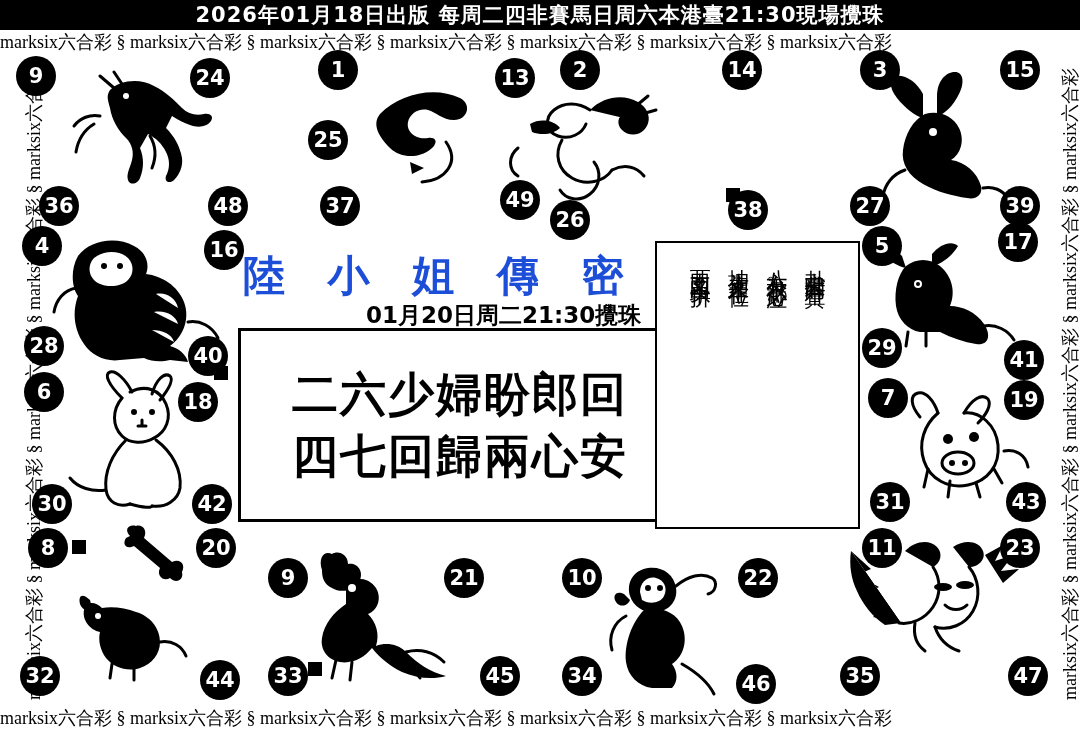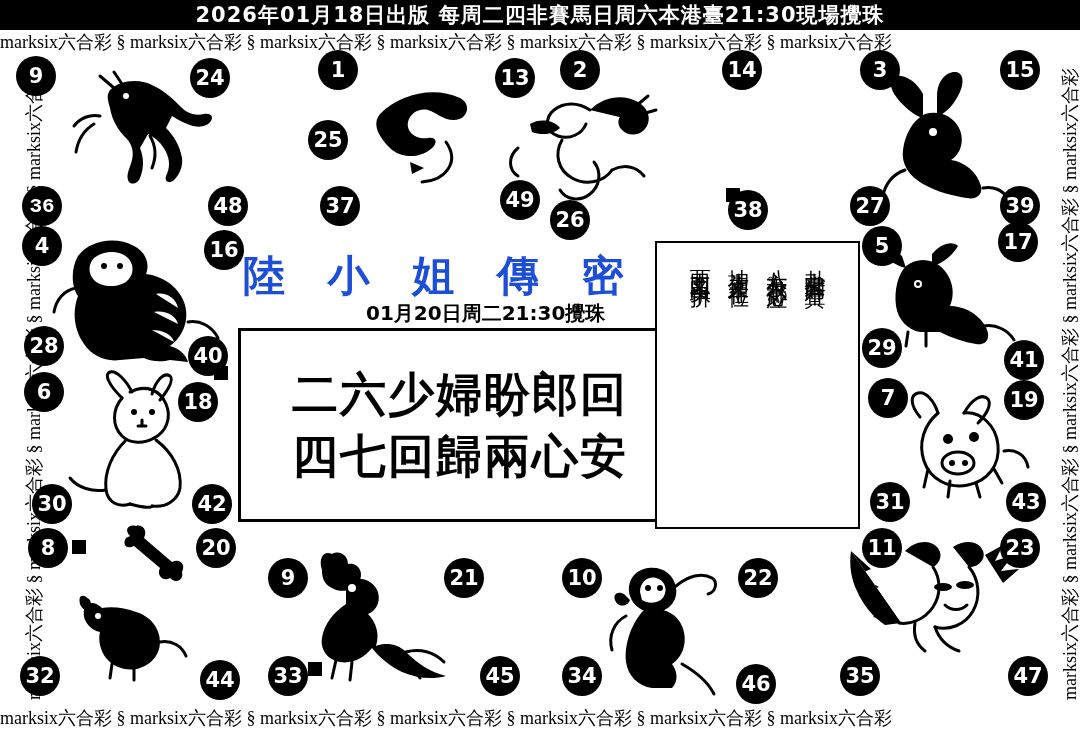--- a/index.html
+++ b/index.html
@@ -98,21 +98,21 @@
     color: #1d4ed8;
     z-index: 5;
     white-space: nowrap;
   }
   .subtitle-date {
     position: absolute;
     left: 366px;
     top: 300px;
     font-family: "DejaVu Sans", sans-serif;
     font-weight: bold;
-    font-size: 20px;
+    font-size: 23px;
     color: #000;
     z-index: 5;
     white-space: nowrap;
   }
 
   
   .couplet-box {
     position: absolute;
     left: 238px;
     top: 328px;
@@ -347,21 +347,21 @@
   <div id="balls-layer">
       <div class="ball" style="left: 16px; top: 56px;">9</div>
       <div class="ball" style="left: 190px; top: 58px;">24</div>
       <div class="ball" style="left: 318px; top: 50px;">1</div>
       <div class="ball" style="left: 495px; top: 58px;">13</div>
       <div class="ball" style="left: 560px; top: 50px;">2</div>
       <div class="ball" style="left: 722px; top: 50px;">14</div>
       <div class="ball" style="left: 860px; top: 50px;">3</div>
       <div class="ball" style="left: 1000px; top: 50px;">15</div>
       <div class="ball" style="left: 308px; top: 120px;">25</div>
-      <div class="ball" style="left: 22px; top: 186px; font-family: Liberation Mono, monospace;">36</div>
+      <div class="ball" style="left: 39px; top: 186px;">36</div>
       <div class="ball" style="left: 208px; top: 186px;">48</div>
       <div class="ball" style="left: 320px; top: 186px;">37</div>
       <div class="ball" style="left: 500px; top: 180px;">49</div>
       <div class="ball" style="left: 550px; top: 200px;">26</div>
       <div class="ball" style="left: 728px; top: 190px;">38</div>
       <div class="ball" style="left: 850px; top: 186px;">27</div>
       <div class="ball" style="left: 1000px; top: 186px;">39</div>
       <div class="ball" style="left: 22px; top: 226px;">4</div>
       <div class="ball" style="left: 204px; top: 230px;">16</div>
       <div class="ball" style="left: 862px; top: 226px;">5</div>

